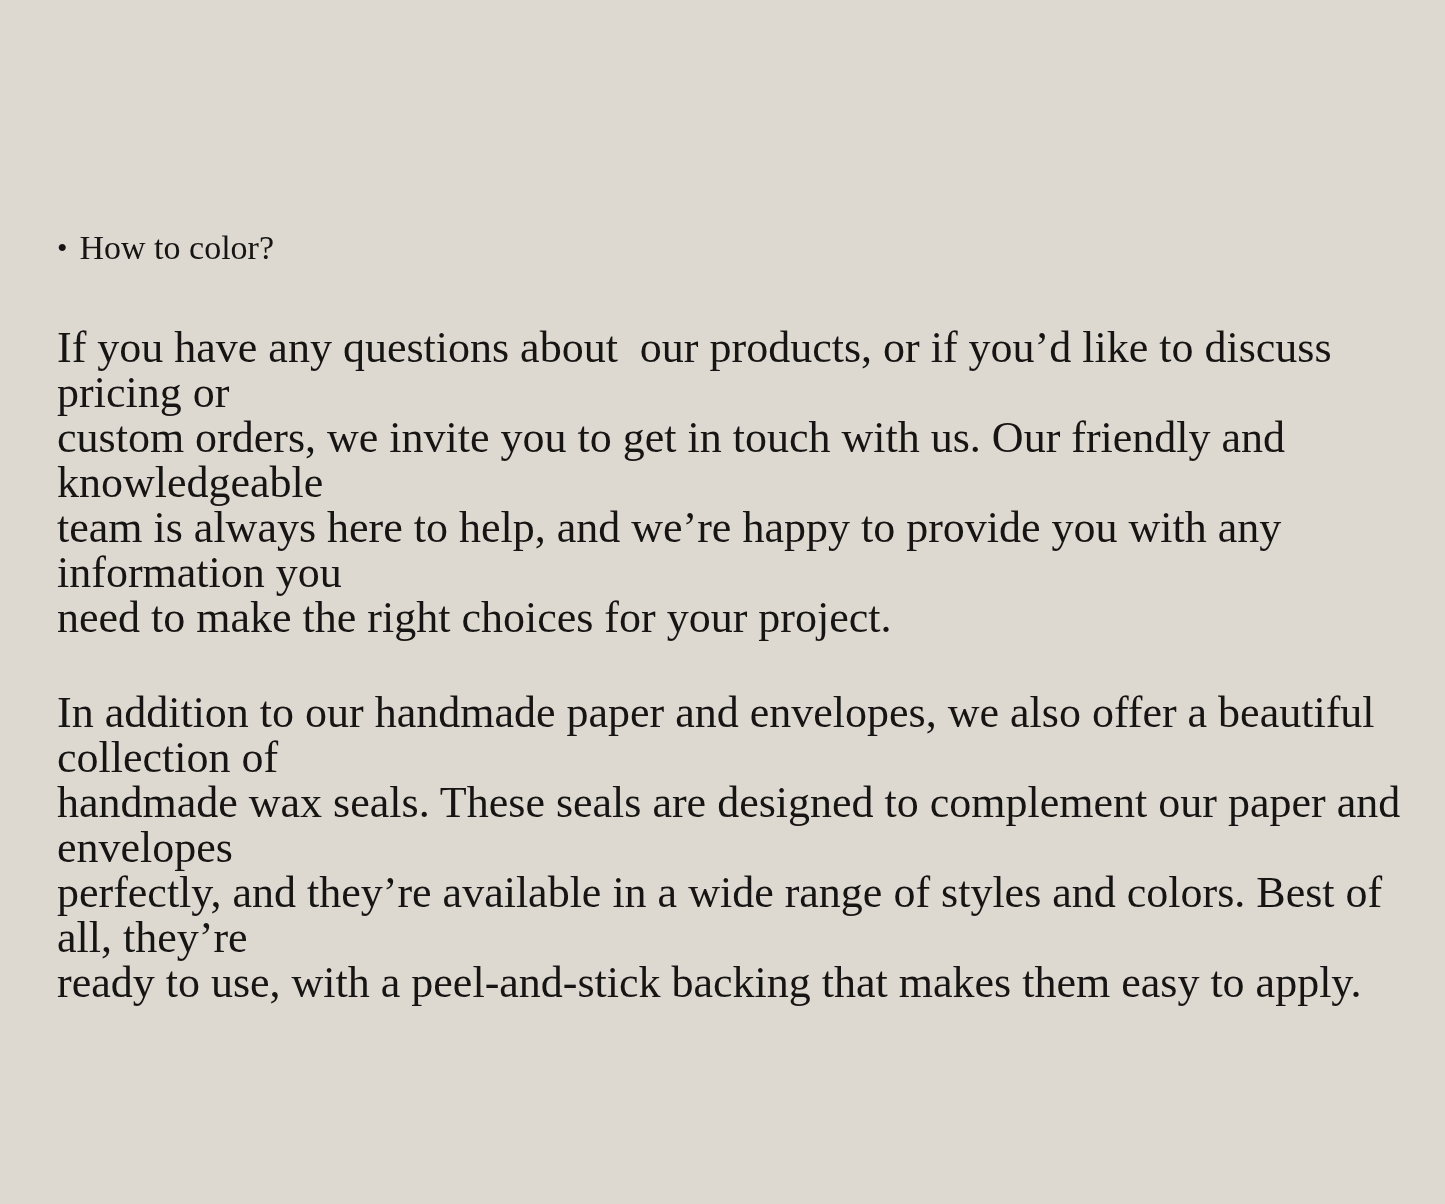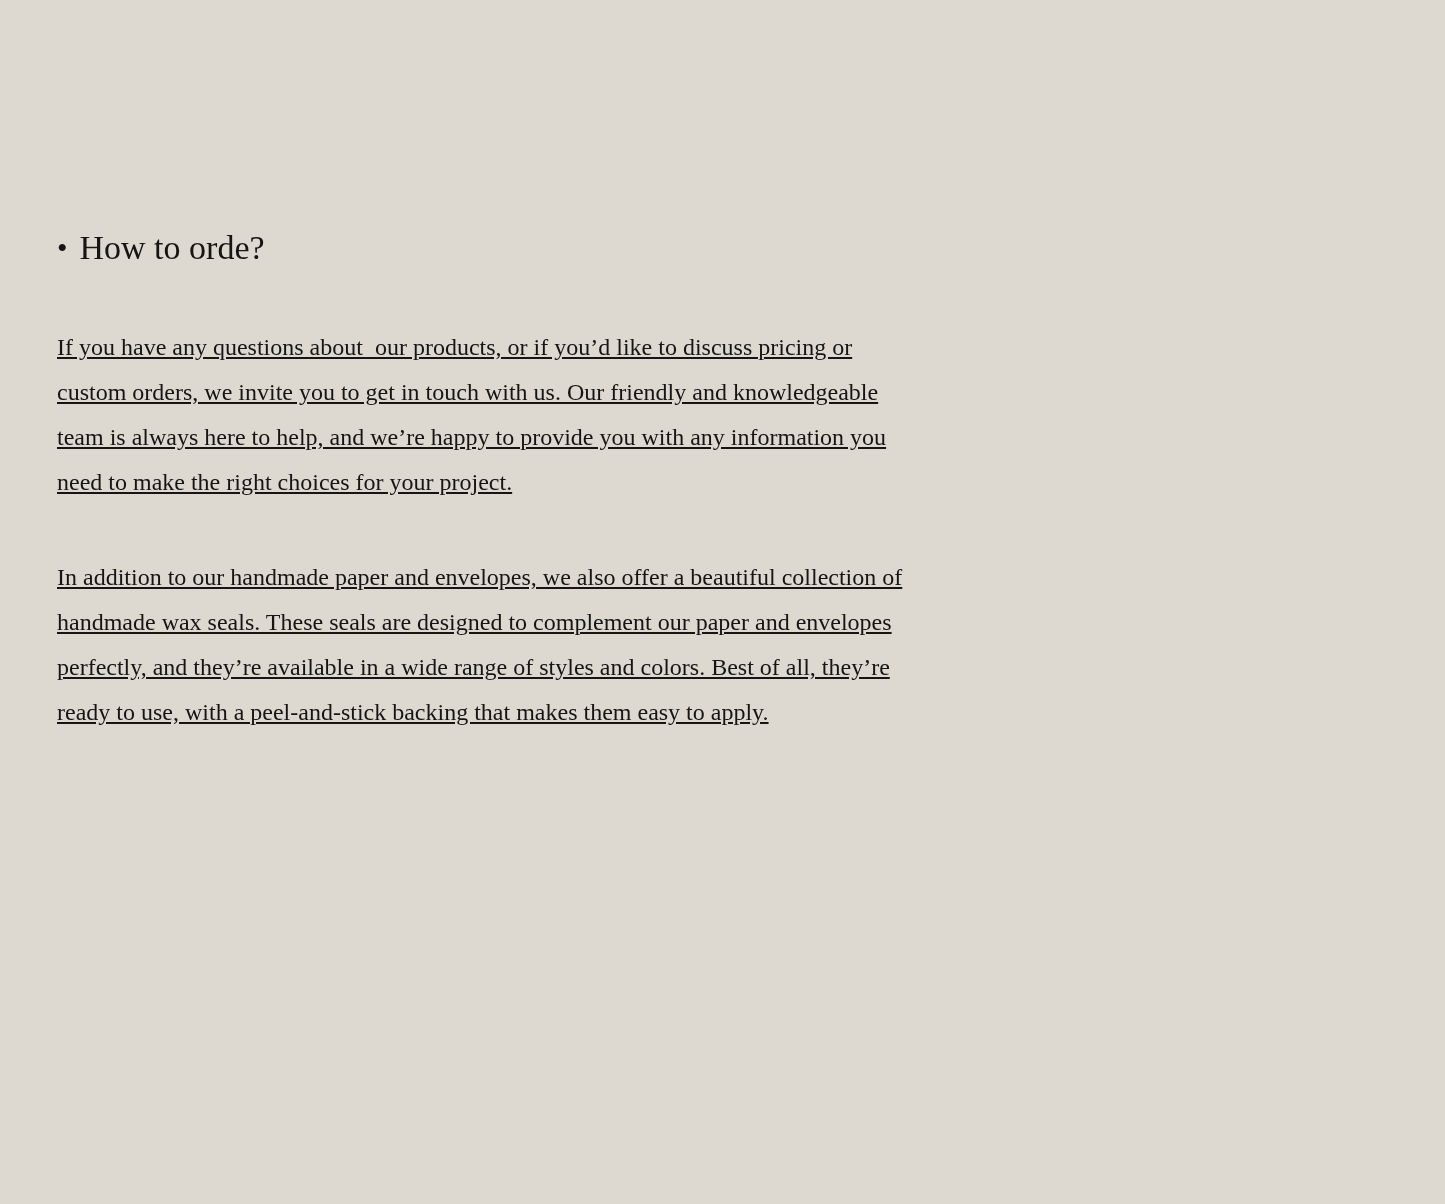--- a/index.html
+++ b/index.html
@@ -26,36 +26,35 @@
     margin: 0 0 55px 0;
     white-space: pre-wrap;
   }
   .heading .bullet {
     display: inline-block;
     margin-right: 12px;
     font-size: 30px;
     vertical-align: 1px;
   }
   .para {
-    font-size: 24px;
+    font-size: 44px;
     line-height: 45px;
     margin: 0 0 50px 0;
     white-space: pre-wrap; 
-    text-decoration: underline;
   }
   .para.bold {
     font-weight: bold;
   }
 </style>
 </head>
 <body>
 
 <div class="page">
 
-  <div class="heading"><span class="bullet">•</span><span>How to orde?</span></div>
+  <div class="heading"><span class="bullet">•</span><span>How to color?</span></div>
 
   <p class="para">If you have any questions about  our products, or if you’d like to discuss pricing or
 custom orders, we invite you to get in touch with us. Our friendly and knowledgeable
 team is always here to help, and we’re happy to provide you with any information you
 need to make the right choices for your project.</p>
 
   <p class="para">In addition to our handmade paper and envelopes, we also offer a beautiful collection of
 handmade wax seals. These seals are designed to complement our paper and envelopes
 perfectly, and they’re available in a wide range of styles and colors. Best of all, they’re
 ready to use, with a peel-and-stick backing that makes them easy to apply.</p>

